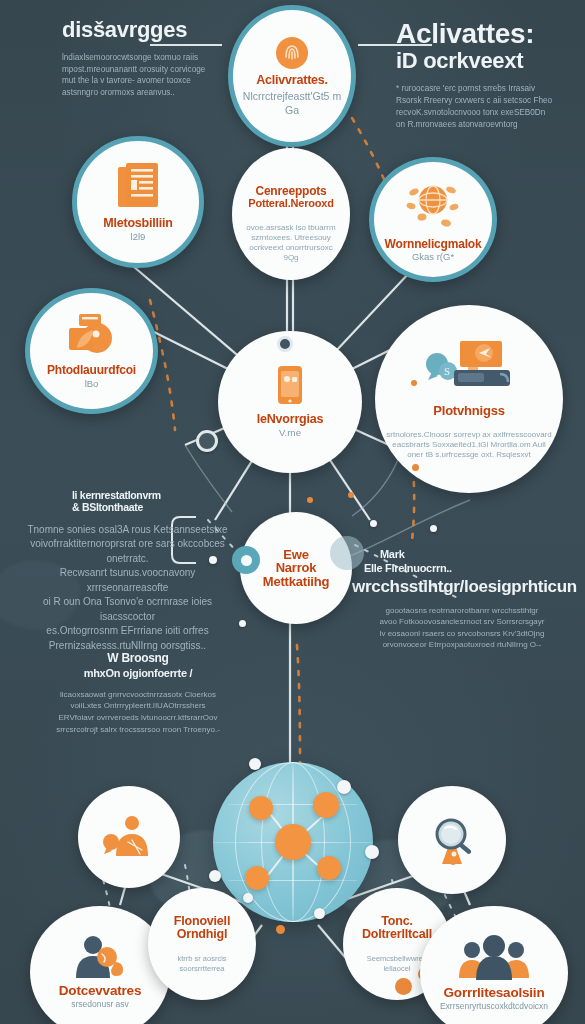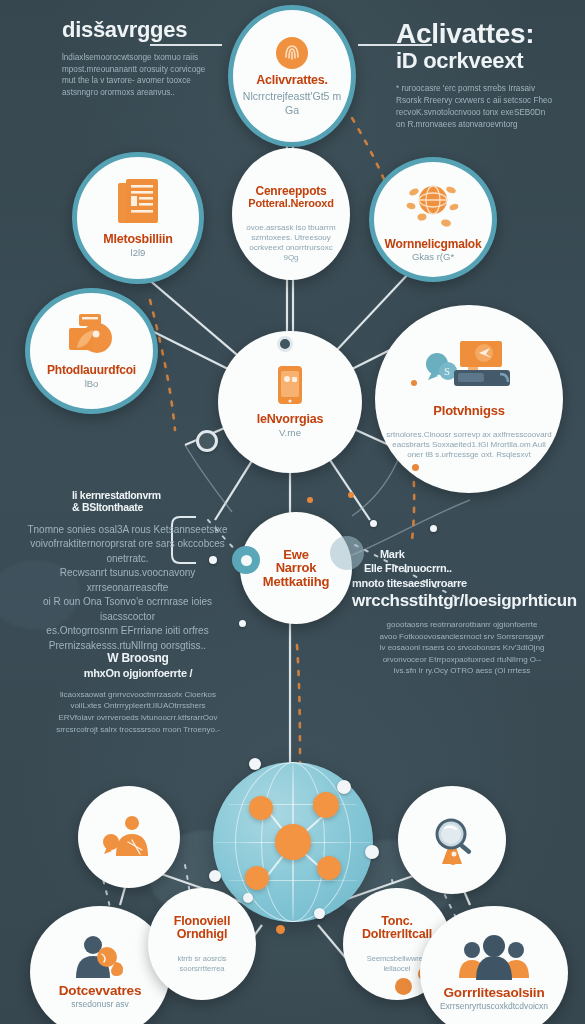--- a/index.html
+++ b/index.html
@@ -265,21 +265,21 @@
     <div class="title" style="font-size:12px;margin-top:20px;">Cenreeppots</div>
     <div class="title" style="font-size:11px;">Potteral.Nerooxd</div>
     <div class="body-sm" style="font-size:8px;">
       <span class="line">ovoe.asrsask  lso  tbuarrm</span>
       <span class="line">szrntoxees. Utreesouy</span>
       <span class="line">ocrkveext onorrtrursoxc</span>
       <span class="line">9Qg</span>
     </div>
   </div>
 
-  <div class="node ringed" style="left:72px; top:152px; width:132px; height:132px;">
+  <div class="node ringed" style="left:72px; top:136px; width:132px; height:132px;">
     <div class="icon">
       <svg width="48" height="52" viewBox="0 0 48 52">
         <rect x="4" y="6" width="30" height="40" rx="2" fill="#f0913f"></rect>
         <rect x="12" y="2" width="32" height="44" rx="2" fill="#ef8f3c"></rect>
         <g fill="#fdf0e1">
           <rect x="17" y="8" width="22" height="2.6"></rect>
           <rect x="17" y="14" width="22" height="2.6"></rect>
           <rect x="25" y="20" width="14" height="2.6"></rect>
           <rect x="25" y="26" width="14" height="2.6"></rect>
           <rect x="17" y="33" width="22" height="2.6"></rect>
@@ -382,28 +382,26 @@
       <span class="line">Recwsanrt tsunus.voocnavony xrrrseonarreasofte</span>
       <span class="line">oi R oun Ona Tsonvo'e ocrrnrase ioies isacsscoctor</span>
       <span class="line">es.Ontogrrosnm EFrrriane ioiti orfres</span>
       <span class="line">Prernizsakesss.rtuNlIrng oorsgtiss..</span>
     </div>
   </div>
 
   <div class="panel" style="left:352px; top:548px; width:220px;">
     <div class="heading" style="font-size:11px; padding-left:28px;">Mark</div>
     <div class="heading" style="font-size:11px; padding-left:12px; margin-top:2px;">Elle Flrelnuocrrn..</div>
-    <div class="heading" style="font-size:11px; margin-top:2px;">mnoto titesaeslivroarre</div>
     <div class="heading" style="font-size:17px; margin-top:2px;">wrcchsstihtgr/loesigprhticun</div>
     <div class="para" style="font-size:8px; text-align:center;">
-      <span class="line">goootaosns reotrnarorotbanrr ojgionfoerrte</span>
+      <span class="line">goootaosns reotrnarorotbanrr wrcchsstihtgr</span>
       <span class="line">avoo Fotkooovosanclesrnoct srv Sorrsrcrsgayr</span>
       <span class="line">lv eosaoonl rsaers co srvcobonsrs Krv'3dtOjng</span>
       <span class="line">orvonvoceor Etrrpoxpaotuxroed rtuNlIrng O--</span>
-      <span class="line">lvs.sfn lr ry.Ocy OTRO aess (Ol rrrtess</span>
     </div>
   </div>
 
   <div class="node plain" style="left:240px; top:512px; width:112px; height:112px;">
     <div class="title" style="font-size:13px;">Ewe</div>
     <div class="title" style="font-size:13px;">Narrok</div>
     <div class="title" style="font-size:13px;">Mettkatiihg</div>
   </div>
   <div style="position:absolute; left:232px; top:546px; width:28px; height:28px; border-radius:50%; background:#5aa7ba; display:flex; align-items:center; justify-content:center;">
     <div style="width:11px;height:11px;border-radius:50%;background:#f4f9fa;"></div>

